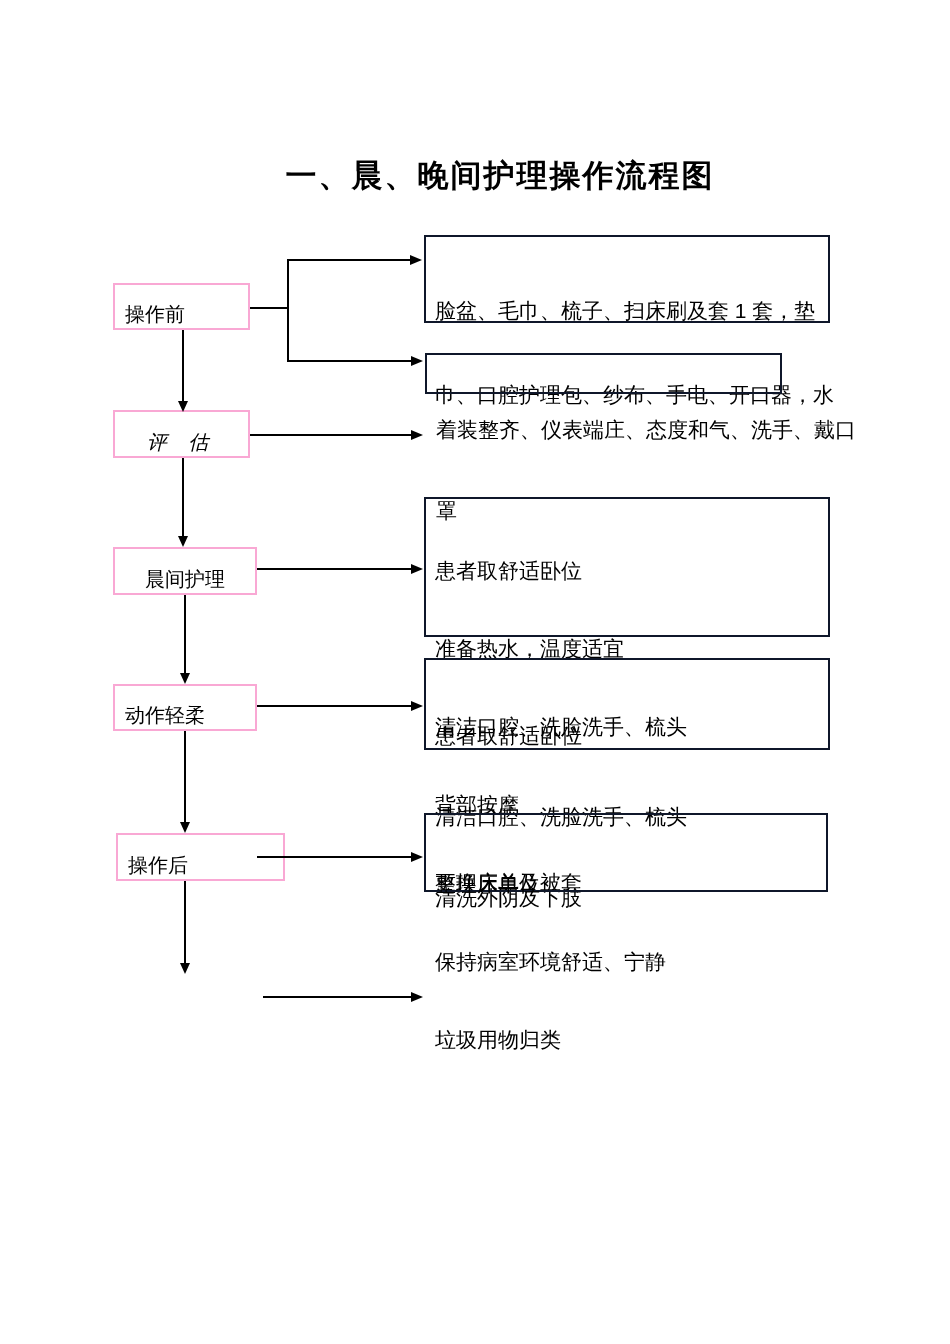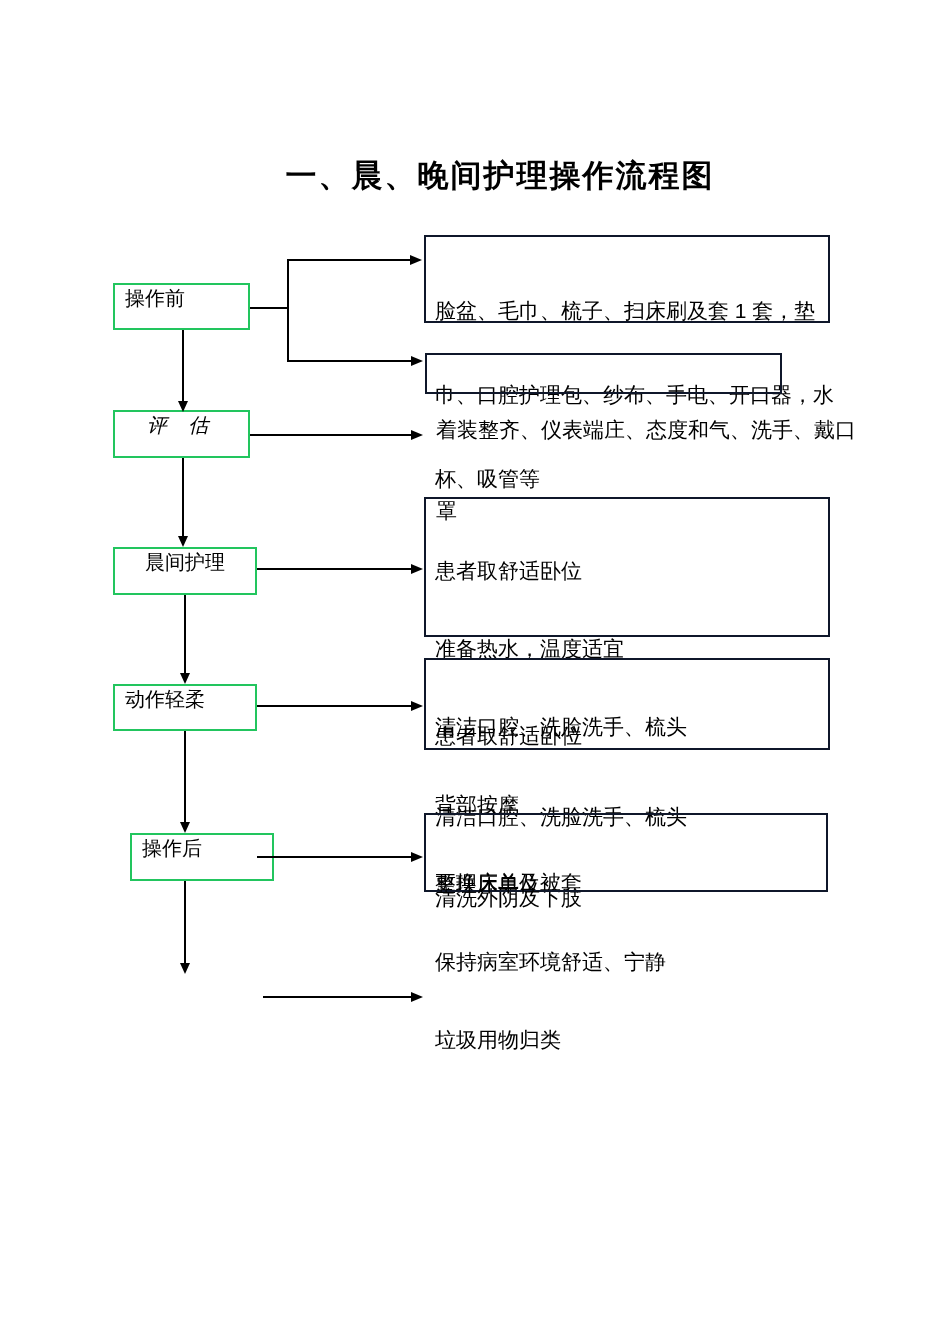--- a/index.html
+++ b/index.html
@@ -17,25 +17,25 @@
     position:absolute;
     left:50px;top:155px;width:900px;
     text-align:center;
     font-size:31px;
     font-weight:bold;
     letter-spacing:2px;
     white-space:pre;
   }
   .sbox{
     position:absolute;
-    border:2px solid #22c55e;
+    border:2px solid #f9a8d4;
     box-sizing:border-box;
     font-size:20px;
     display:flex;
-    align-items:flex-start;
+    align-items:flex-end;
     white-space:pre;
     background:#fff;
   }
   .sbox.center{justify-content:center;}
   .sbox.left{padding-left:10px;}
   .dbox{
     position:absolute;
     border:2px solid #0f172a;
     box-sizing:border-box;
     font-size:21px;
@@ -74,28 +74,27 @@
   </div>
   <div class="sbox center" style="left:113px;top:410px;width:137px;height:48px;letter-spacing:8px;font-style:italic;">
     <span>评 估</span>
   </div>
   <div class="sbox center" style="left:113px;top:547px;width:144px;height:48px;">
     <span>晨间护理</span>
   </div>
   <div class="sbox left" style="left:113px;top:684px;width:144px;height:47px;">
     <span>动作轻柔</span>
   </div>
-  <div class="sbox left" style="left:130px;top:833px;width:144px;height:48px;">
+  <div class="sbox left" style="left:116px;top:833px;width:169px;height:48px;">
     <span>操作后</span>
   </div>
 
   <div class="dbox" style="left:424px;top:235px;width:406px;height:88px;line-height:28px;">
     <div class="dline">脸盆、毛巾、梳子、扫床刷及套 1 套，垫</div>
     <div class="dline">巾、口腔护理包、纱布、手电、开口器，水</div>
-    <div class="dline">杯、吸管等</div>
   </div>
 
   <div class="dbox" style="left:425px;top:353px;width:357px;height:41px;line-height:27px;padding-top:7px;">
     <div class="dline">着装整齐、仪表端庄、态度和气、洗手、戴口</div>
     <div class="dline">罩</div>
   </div>
 
 
   <div class="dbox" style="left:424px;top:497px;width:406px;height:140px;line-height:26px;padding-top:7px;">
     <div class="dline">患者取舒适卧位</div>

